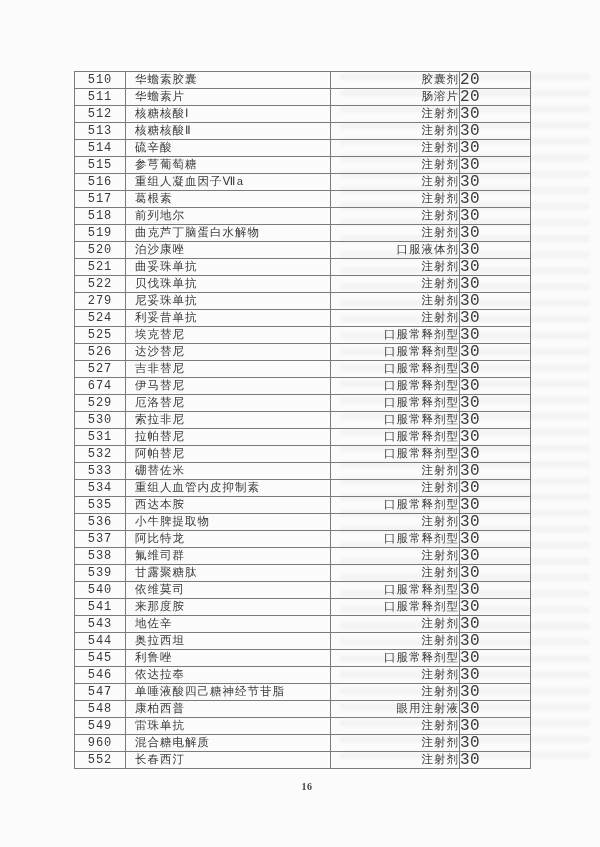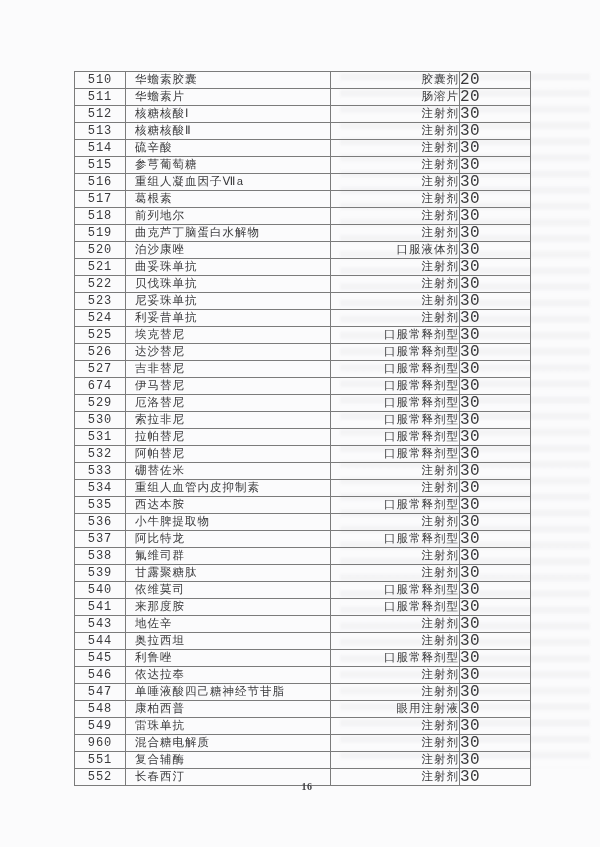--- a/index.html
+++ b/index.html
@@ -175,21 +175,21 @@
           <td class="col-form">注射剂</td>
           <td class="col-value">30</td>
         </tr>
         <tr>
           <td class="col-no">522</td>
           <td class="col-name">贝伐珠单抗</td>
           <td class="col-form">注射剂</td>
           <td class="col-value">30</td>
         </tr>
         <tr>
-          <td class="col-no">523</td>
+          <td class="col-no">279</td>
           <td class="col-name">尼妥珠单抗</td>
           <td class="col-form">注射剂</td>
           <td class="col-value">30</td>
         </tr>
         <tr>
           <td class="col-no">524</td>
           <td class="col-name">利妥昔单抗</td>
           <td class="col-form">注射剂</td>
           <td class="col-value">30</td>
         </tr>
@@ -337,26 +337,20 @@
           <td class="col-form">注射剂</td>
           <td class="col-value">30</td>
         </tr>
         <tr>
           <td class="col-no">960</td>
           <td class="col-name">混合糖电解质</td>
           <td class="col-form">注射剂</td>
           <td class="col-value">30</td>
         </tr>
         <tr>
-          <td class="col-no">551</td>
-          <td class="col-name">复合辅酶</td>
-          <td class="col-form">注射剂</td>
-          <td class="col-value">30</td>
-        </tr>
-        <tr>
           <td class="col-no">552</td>
           <td class="col-name">长春西汀</td>
           <td class="col-form">注射剂</td>
           <td class="col-value">30</td>
         </tr>
       </tbody>
   </table>
 
   <div class="page-number">16</div>
 

